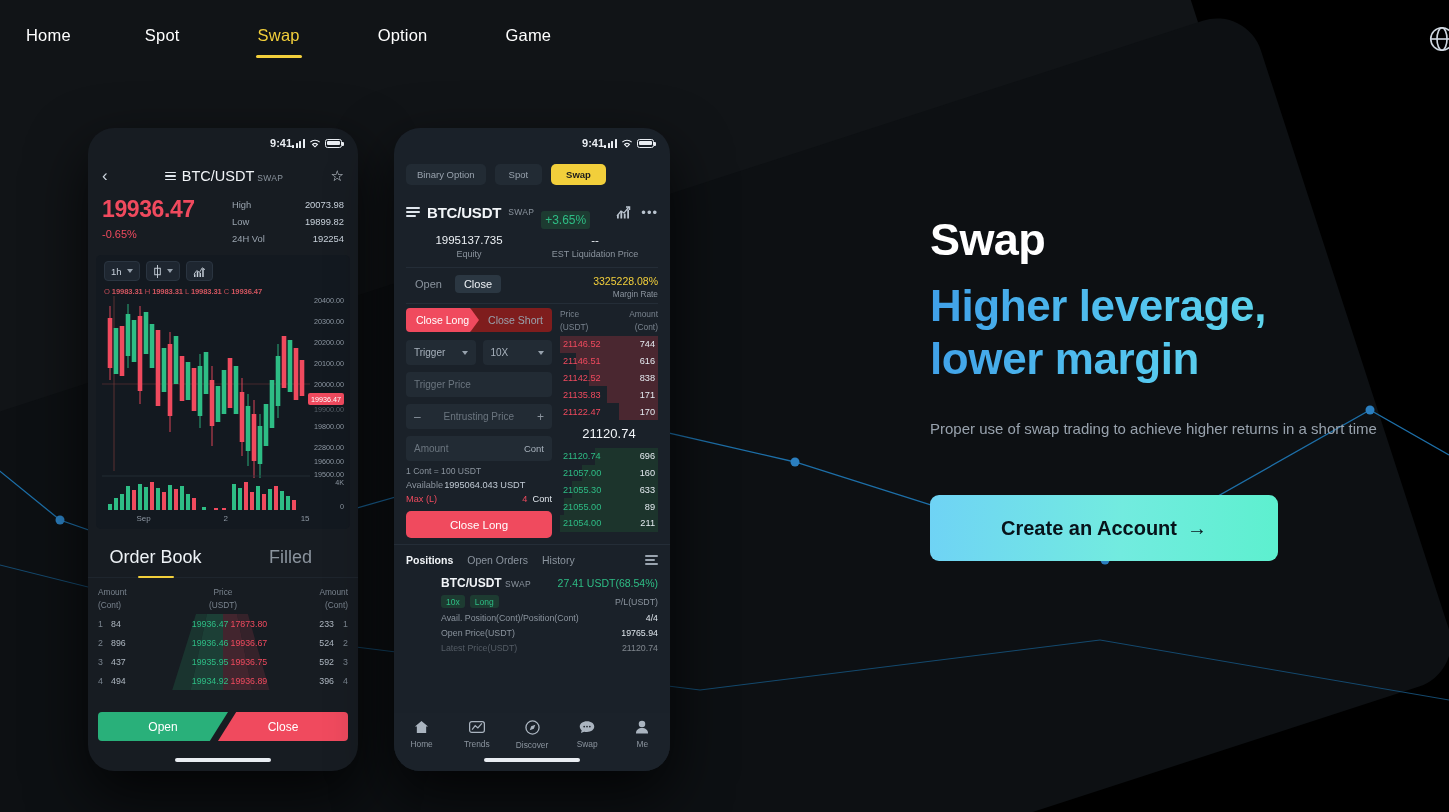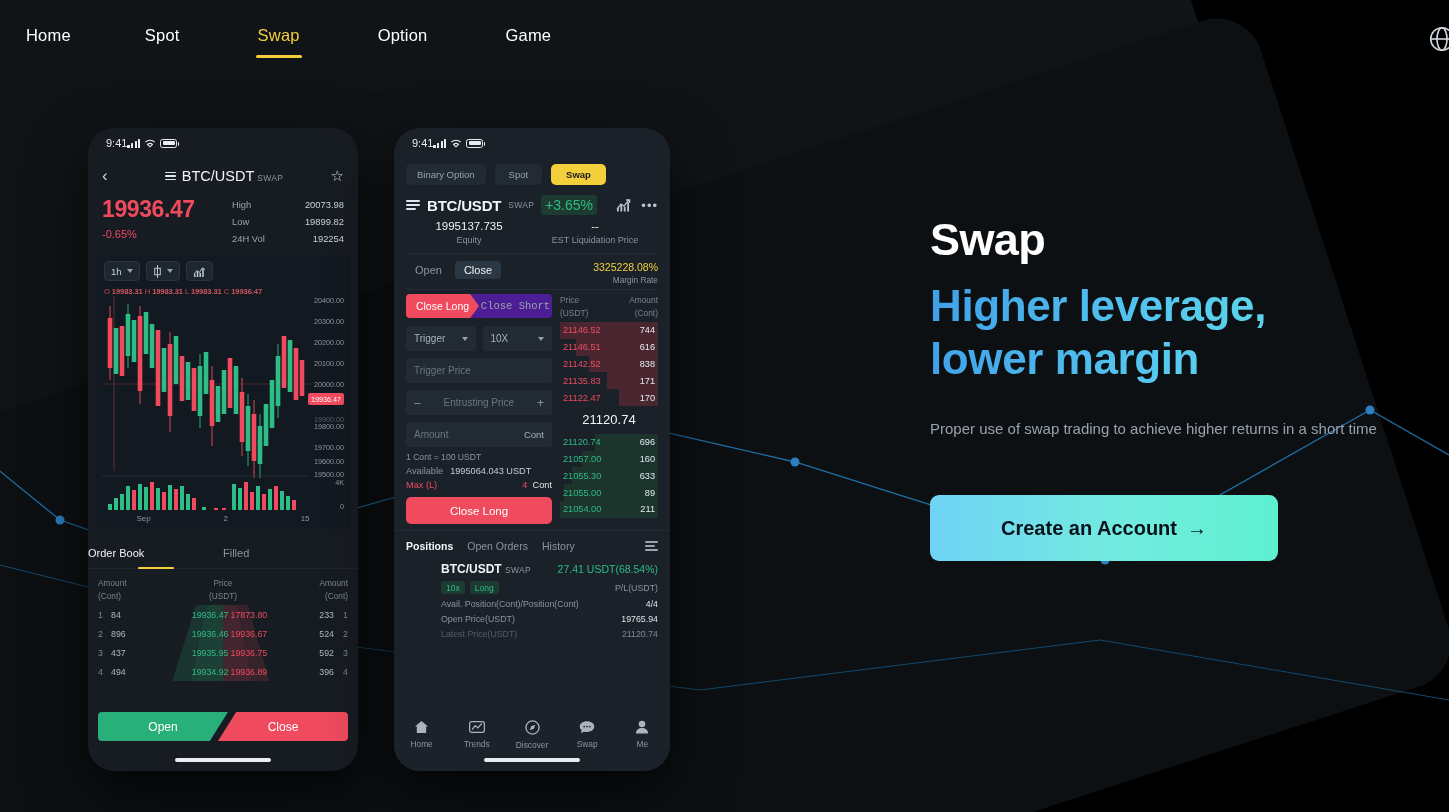--- a/index.html
+++ b/index.html
@@ -45,22 +45,22 @@
 
   
   .phone{
     position:absolute; background:#171c22; border-radius:26px;
     overflow:hidden; z-index:20;
     box-shadow: 0 24px 60px rgba(0,0,0,.75);
   }
   .phone.p1{ left:88px; top:128px; width:270px; height:643px; }
   .phone.p2{ left:394px; top:128px; width:276px; height:643px; background:#1a2129; }
 
-  .statusbar{ height:30px; display:flex; align-items:center; justify-content:flex-start;
-    padding:0 16px 0 18px; color:#e9edf2; font-size:11px; font-weight:normal; }
+  .statusbar{ height:30px; display:flex; align-items:center; justify-content:flex-end;
+    padding:0 16px 0 18px; color:#e9edf2; font-size:11px; font-weight:bold; }
   .sb-right{ display:flex; align-items:center; gap:4px; }
   .bars{ display:flex; align-items:flex-end; gap:1.4px; height:9px;}
   .bars i{ width:2.2px; background:#e9edf2; display:block; border-radius:.5px;}
   .bars i:nth-child(1){height:3px}.bars i:nth-child(2){height:5px}
   .bars i:nth-child(3){height:7px}.bars i:nth-child(4){height:9px}
   .batt{ width:17px; height:9px; border:1.2px solid #e9edf2; border-radius:2.5px; position:relative;}
   .batt::before{content:"";position:absolute;inset:1.3px;background:#e9edf2;border-radius:1px;}
   .batt::after{content:"";position:absolute;right:-3px;top:2.6px;width:1.6px;height:3.6px;background:#e9edf2;border-radius:0 1px 1px 0;}
 
   
@@ -95,21 +95,21 @@
   .price-axis{ position:absolute; right:0; top:0; width:42px; height:100%;
     font-size:7.2px; color:#8d97a2;}
   .price-axis div{ position:absolute; right:2px;}
   .price-tag{ position:absolute; right:0; background:#f04a5e; color:#fff; font-size:7.2px;
     padding:1.5px 3px; border-radius:2px;}
   .vol-axis{ position:absolute; right:2px; font-size:7.2px; color:#8d97a2;}
   .xaxis{ display:flex; justify-content:space-around; font-size:8px; color:#8d97a2; padding:3px 0 4px;}
 
   
   .ob-tabs{ display:flex; margin-top:10px; border-bottom:1px solid #1e252d;}
-  .ob-tab{ flex:1; padding:8px 0 9px; color:#8b949e; font-size:11px; position:relative;}
+  .ob-tab{ flex:1; text-align:center; padding:8px 0 9px; color:#8b949e; font-size:18px; position:relative;}
   .ob-tab.active{ color:#eef2f6; }
   .ob-tab.active::after{ content:""; position:absolute; left:50%; transform:translateX(-50%);
     bottom:-1px; width:36px; height:2.5px; background:#f2cf3b; border-radius:2px;}
   .ob-head{ display:flex; padding:8px 10px 2px; font-size:8.3px; color:#79838e; line-height:13px;}
   .ob-head .c1{ width:72px;}
   .ob-head .c2{ flex:1; text-align:center;}
   .ob-head .c3{ width:72px; text-align:right;}
   .ob-rows{ position:relative; }
   .ob-row{ display:flex; align-items:center; padding:4.5px 10px; font-size:8.8px; position:relative; z-index:2;}
   .ob-row .idx{ width:13px; color:#79838e;}
@@ -135,21 +135,21 @@
   .seg-item{ padding:5px 11px; border-radius:5px; font-size:9.5px; color:#98a2ad; background:#222b34;}
   .seg-item.spot{ padding:5px 14px;}
   .seg-item.active{ background:#f2cf3b; color:#1b1b1b; font-weight:bold; padding:5px 15px;}
 
   .p2-pair{ display:flex; align-items:center; padding:2px 12px 2px; gap:7px;}
   .p2-menu{ display:flex; flex-direction:column; gap:2.4px;}
   .p2-menu span{ height:1.7px; background:#dfe6ed; border-radius:1px; display:block;}
   .p2-menu span:nth-child(1){width:14px}.p2-menu span:nth-child(2){width:14px}.p2-menu span:nth-child(3){width:10px}
   .p2-name{ color:#f2f5f8; font-size:15px; font-weight:bold; letter-spacing:-.2px;}
   .p2-sub{ color:#8b949e; font-size:8.5px; letter-spacing:.3px;}
-  .p2-badge{ background:#1d3b31; color:#2ebd85; font-size:14px; padding:2px 4px; border-radius:3px;}
+  .p2-badge{ background:#1d3b31; color:#2ebd85; font-size:12px; padding:2px 4px; border-radius:3px;margin-top:16px;}
   .p2-icons{ margin-left:auto; display:flex; align-items:center; gap:9px; color:#b9c3ce;}
 
   .p2-stats{ display:flex; padding:3px 12px 8px;}
   .p2-stat{ flex:1; text-align:center;}
   .p2-stat .v{ color:#eef2f6; font-size:11.5px;}
   .p2-stat .l{ color:#8b949e; font-size:9px; margin-top:3px;}
   .divline{ height:1px; background:#242d37; margin:0 12px;}
 
   .oc-row{ display:flex; align-items:flex-start; padding:7px 12px 4px;}
   .oc-tabs{ display:flex; gap:4px; align-items:center;}
@@ -159,32 +159,32 @@
   .margin-v{ color:#f2cf3b; font-size:10.5px;}
   .margin-l{ color:#8b949e; font-size:8.3px; margin-top:2px;}
 
   .p2-body{ display:flex; padding:4px 12px 0; gap:8px;}
   .p2-left{ width:146px;}
   .p2-right{ flex:1; }
 
   .cl-toggle{ display:flex; height:24px; font-size:10.5px; margin-bottom:8px;}
   .cl-long{ flex:1; background:#f04a5e; color:#fff; display:flex; align-items:center; justify-content:center;
     border-radius:4px 0 0 4px; clip-path: polygon(0 0, 88% 0, 100% 50%, 88% 100%, 0 100%);}
-  .cl-short{ flex:1; background:#4c1d95; color:#98a2ad; display:flex; align-items:center;
-    justify-content:center; border-radius:0 4px 4px 0; margin-left:-8px; padding-left:8px;font-family:Liberation Mono, monospace;}
+  .cl-short{ flex:1; background:#7f1d1d; color:#98a2ad; display:flex; align-items:center;
+    justify-content:center; border-radius:0 4px 4px 0; margin-left:-8px; padding-left:8px;}
   .fld-row{ display:flex; gap:7px; margin-bottom:7px;}
   .fld{ background:#222b34; border-radius:4px; height:25px; display:flex; align-items:center;
     padding:0 8px; color:#a7b1bc; font-size:10px;}
   .fld.sel{ flex:1; justify-content:space-between;}
   .fld.full{ width:100%; }
   .fld .ph{ color:#6b757f;}
   .fld .suffix{ margin-left:auto; color:#a7b1bc; font-size:9.5px;}
   .fld .pm{ color:#8b949e; font-size:12px;}
   .note{ color:#8b949e; font-size:8.6px; margin:5px 0 4px;}
-  .avail{ display:flex; gap:7px; font-size:9.2px; color:#c2cbd5; margin-bottom:4px;}
+  .avail{ display:flex; gap:1px; font-size:9.2px; color:#c2cbd5; margin-bottom:4px;}
   .avail .lb{ color:#8b949e;}
   .maxrow{ display:flex; justify-content:space-between; font-size:9.2px; color:#f04a5e; margin-bottom:7px;}
   .maxrow .rv{ color:#e0e6ec;}
   .maxrow .rv b{ color:#f04a5e; font-weight:normal;}
   .close-long-btn{ background:#f04a5e; color:#fff; height:27px; border-radius:5px;
     display:flex; align-items:center; justify-content:center; font-size:11.5px;}
 
   .ob2-head{ display:flex; font-size:8.4px; color:#79838e; line-height:12.5px; padding-bottom:3px;}
   .ob2-head .a{ flex:1;} .ob2-head .b{ text-align:right;}
   .ob2-row{ display:flex; justify-content:space-between; font-size:9.2px; padding:3.4px 3px;
@@ -448,23 +448,23 @@
           </g>
         </svg>
 
         <div class="price-axis">
           <div style="top:0">20400.00</div>
           <div style="top:21px">20300.00</div>
           <div style="top:42px">20200.00</div>
           <div style="top:63px">20100.00</div>
           <div style="top:84px">20000.00</div>
           <div class="price-tag" style="top:97px">19936.47</div>
-          <div style="top:119px;opacity:.55">19900.00</div>
+          <div style="top:109px;opacity:.55">19900.00</div>
           <div style="top:126px">19800.00</div>
-          <div style="top:147px">19700.00</div>
+          <div style="top:147px">22800.00</div>
           <div style="top:161px">19600.00</div>
           <div style="top:174px">19500.00</div>
           <div class="vol-axis" style="top:182px">4K</div>
           <div class="vol-axis" style="top:206px">0</div>
         </div>
       </div>
 
       <div class="xaxis">
         <span>Sep</span>
         <span>2</span>

